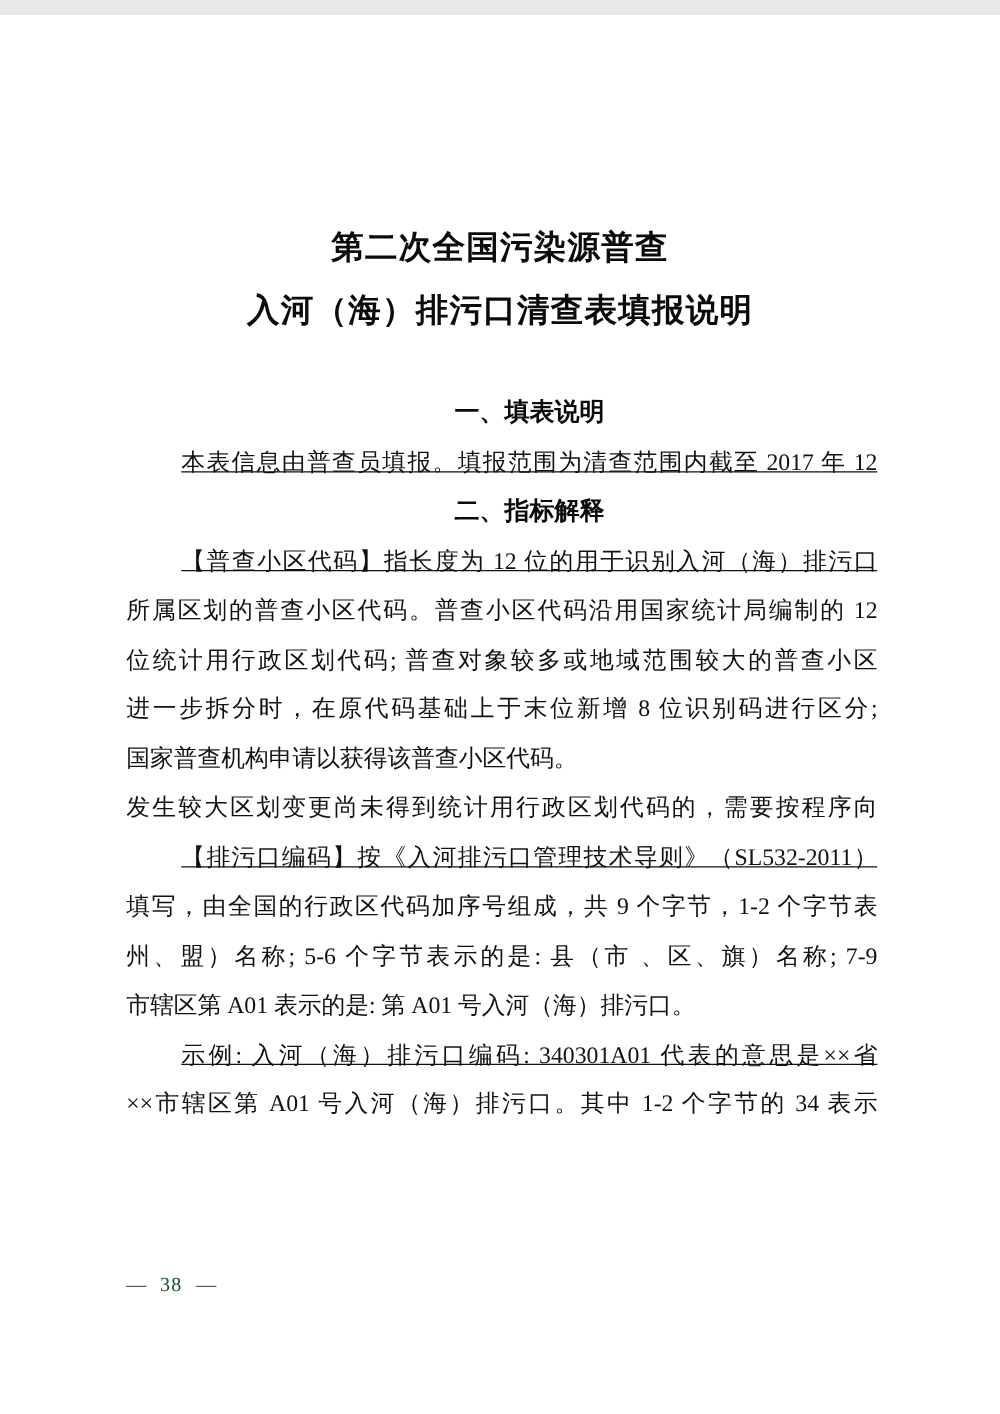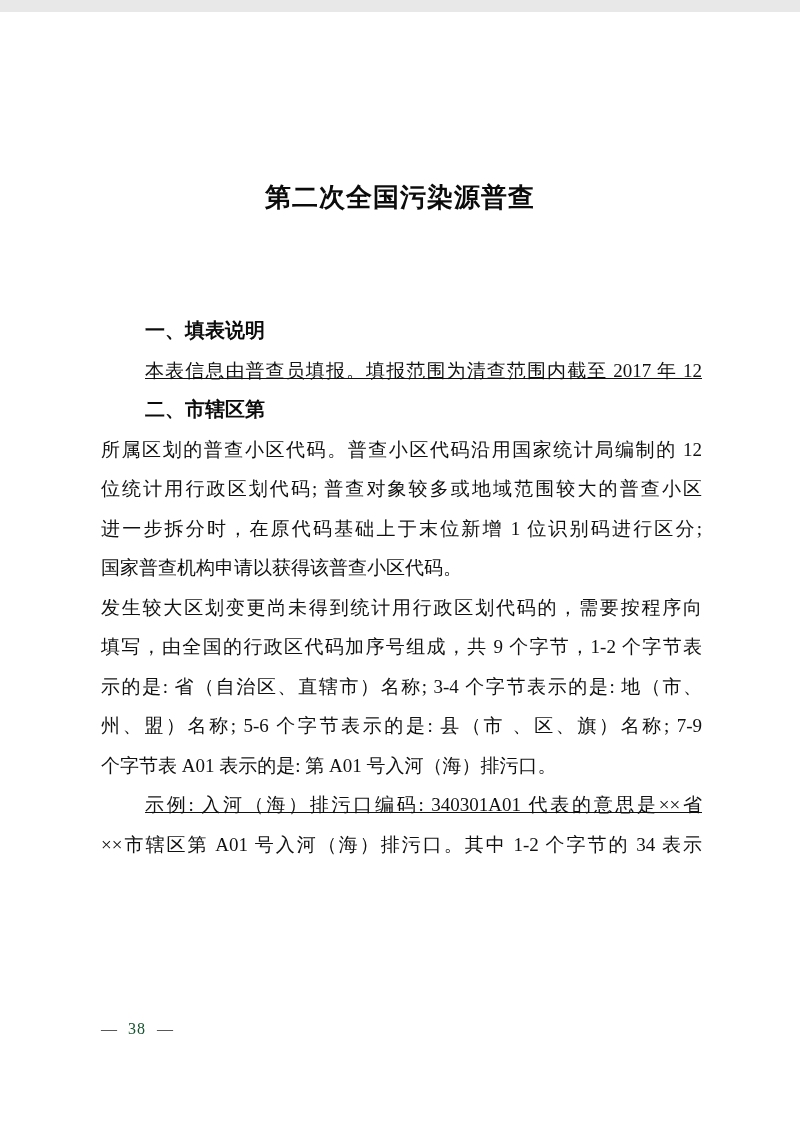--- a/index.html
+++ b/index.html
@@ -54,20 +54,21 @@
   .indent {
     text-indent: 44px;
     text-decoration: underline;
   }
   .heading {
     font-family: "Liberation Sans", "DejaVu Sans", sans-serif;
     font-weight: 700;
     font-size: 20px;
     padding-left: 44px;
     color: #0b0b0b;
+    text-align: center;
   }
   .footer {
     position: absolute;
     top: 1006px;
     left: 101px;
     display: flex;
     align-items: center;
     gap: 11px;
     font-size: 16px;
     line-height: 22px;
@@ -78,35 +79,37 @@
     letter-spacing: 1px;
   }
 </style>
 </head>
 <body>
 
 <div class="page">
 
   <div class="title-block">
     <div class="title-line">第二次全国污染源普查</div>
+    <div class="title-line">入河（海）排污口清查表填报说明</div>
   </div>
 
   <div class="content">
     <div class="line heading">一、填表说明</div>
     <div class="line just indent">本表信息由普查员填报。填报范围为清查范围内截至 2017 年 12</div>
-    <div class="line heading">二、市辖区第</div>
+    <div class="line heading">二、指标解释</div>
+    <div class="line just indent">【普查小区代码】指长度为 12 位的用于识别入河（海）排污口</div>
     <div class="line just">所属区划的普查小区代码。普查小区代码沿用国家统计局编制的 12</div>
     <div class="line just">位统计用行政区划代码; 普查对象较多或地域范围较大的普查小区</div>
-    <div class="line just">进一步拆分时，在原代码基础上于末位新增 1 位识别码进行区分;</div>
+    <div class="line just">进一步拆分时，在原代码基础上于末位新增 8 位识别码进行区分;</div>
     <div class="line">国家普查机构申请以获得该普查小区代码。</div>
     <div class="line just">发生较大区划变更尚未得到统计用行政区划代码的，需要按程序向</div>
+    <div class="line just indent">【排污口编码】按《入河排污口管理技术导则》（SL532-2011）</div>
     <div class="line just">填写，由全国的行政区代码加序号组成，共 9 个字节，1-2 个字节表</div>
-    <div class="line just">示的是: 省（自治区、直辖市）名称; 3-4 个字节表示的是: 地（市、</div>
     <div class="line just">州、盟）名称; 5-6 个字节表示的是: 县（市 、区、旗）名称; 7-9</div>
-    <div class="line">个字节表 A01 表示的是: 第 A01 号入河（海）排污口。</div>
+    <div class="line">市辖区第 A01 表示的是: 第 A01 号入河（海）排污口。</div>
     <div class="line just indent">示例: 入河（海）排污口编码: 340301A01 代表的意思是××省</div>
     <div class="line just">××市辖区第 A01 号入河（海）排污口。其中 1-2 个字节的 34 表示</div>
   </div>
 
   <div class="footer">
     <span>—</span>
     <span class="page-num">38</span>
     <span>—</span>
   </div>
 

